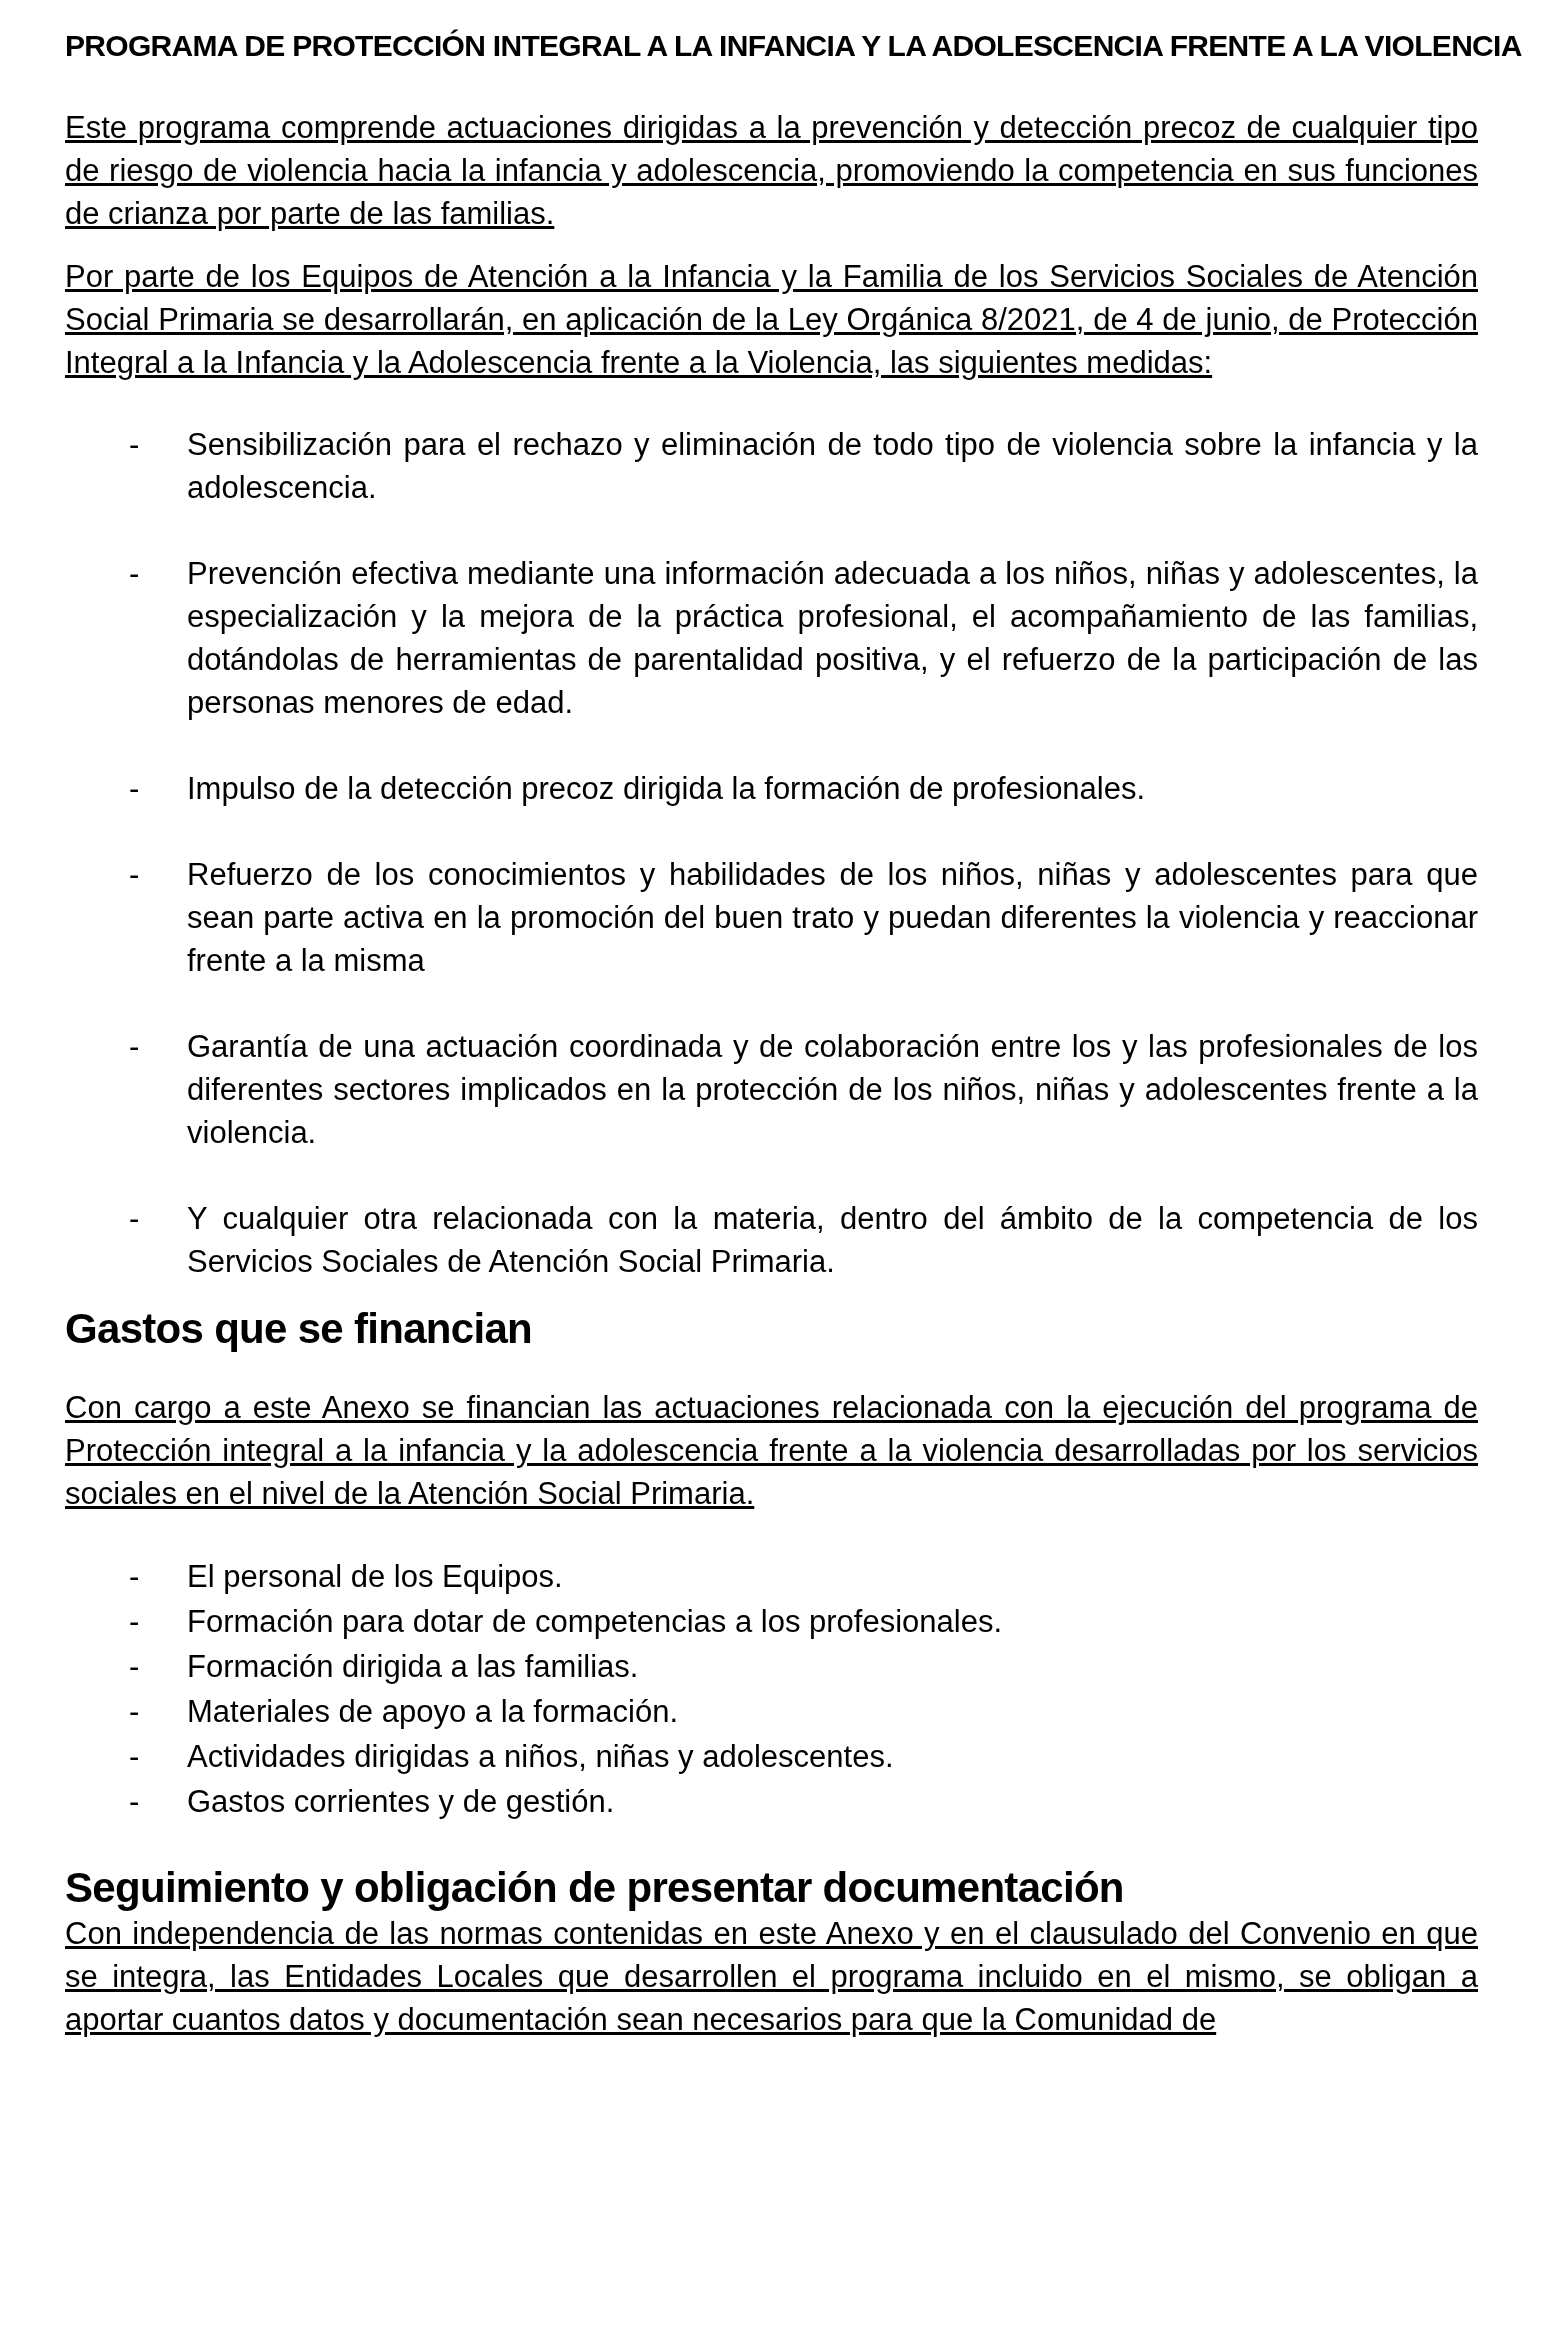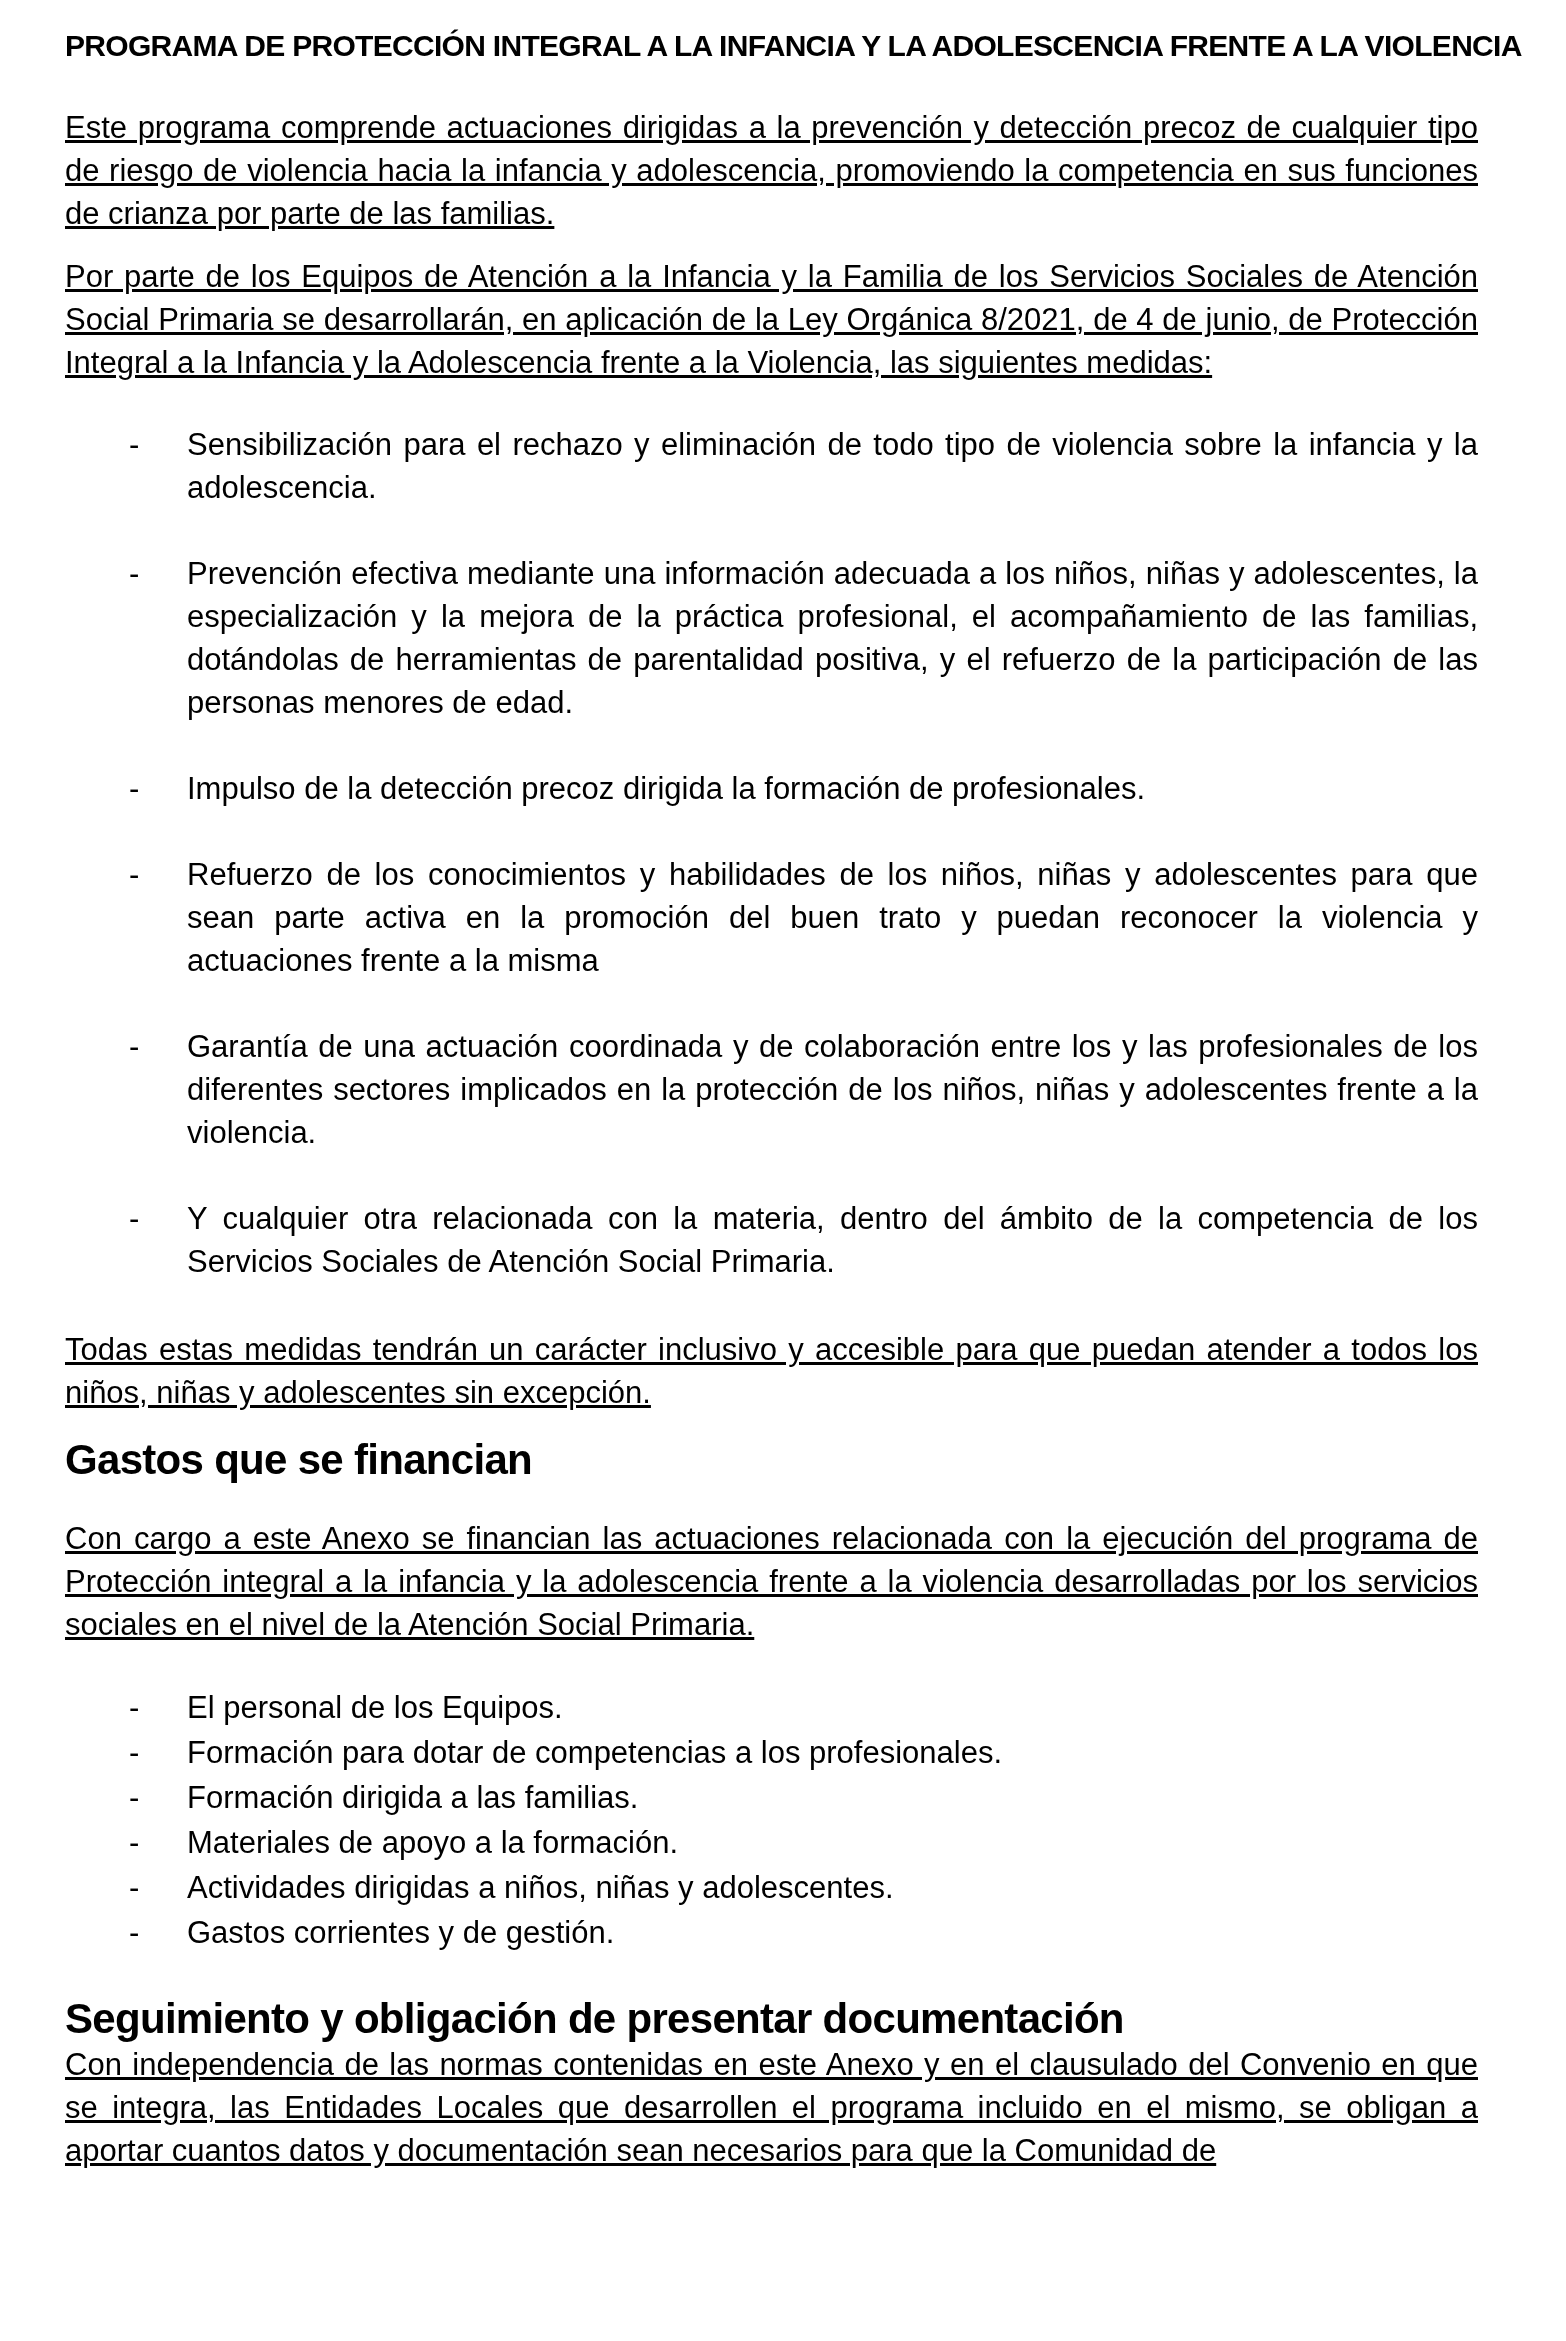--- a/index.html
+++ b/index.html
@@ -95,33 +95,32 @@
     <li>
       <span class="dash">-</span>
       <span class="li-text">Prevención efectiva mediante una información adecuada a los niños, niñas y adolescentes, la especialización y la mejora de la práctica profesional, el acompañamiento de las familias, dotándolas de herramientas de parentalidad positiva, y el refuerzo de la participación de las personas menores de edad.</span>
     </li>
     <li>
       <span class="dash">-</span>
       <span class="li-text">Impulso de la detección precoz dirigida la formación de profesionales.</span>
     </li>
     <li>
       <span class="dash">-</span>
-      <span class="li-text">Refuerzo de los conocimientos y habilidades de los niños, niñas y adolescentes para que sean parte activa en la promoción del buen trato y puedan reconocer la violencia y actuaciones frente a la misma</span>
+      <span class="li-text">Refuerzo de los conocimientos y habilidades de los niños, niñas y adolescentes para que sean parte activa en la promoción del buen trato y puedan diferentes la violencia y reaccionar frente a la misma</span>
     </li>
     <li>
       <span class="dash">-</span>
       <span class="li-text">Garantía de una actuación coordinada y de colaboración entre los y las profesionales de los diferentes sectores implicados en la protección de los niños, niñas y adolescentes frente a la violencia.</span>
     </li>
     <li>
       <span class="dash">-</span>
       <span class="li-text">Y cualquier otra relacionada con la materia, dentro del ámbito de la competencia de los Servicios Sociales de Atención Social Primaria.</span>
     </li>
   </ul>
 
-  <p class="p-inclusive">Todas estas medidas tendrán un carácter inclusivo y accesible para que puedan atender a todos los niños, niñas y adolescentes sin excepción.</p>
 
   <h2 class="h-gastos">Gastos que se financian</h2>
 
   <p class="p-exp1">Con cargo a este Anexo se financian las actuaciones relacionada con la ejecución del programa de Protección integral a la infancia y la adolescencia frente a la violencia desarrolladas por los servicios sociales en el nivel de la Atención Social Primaria.</p>
 
 
   <ul class="expenses-list">
     <li>
       <span class="dash">-</span>
       <span class="li-text">El personal de los Equipos.</span>

